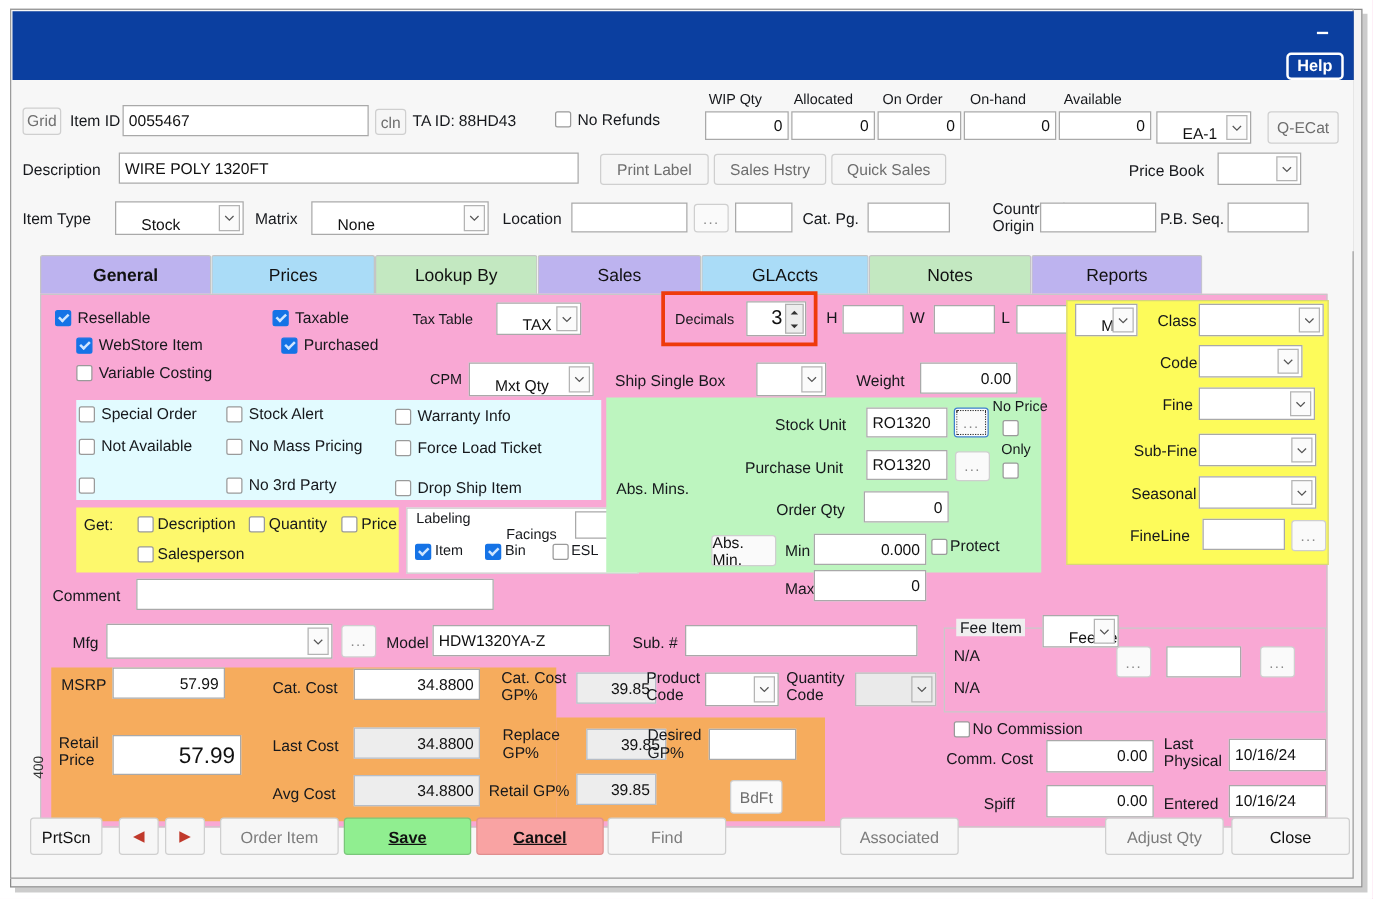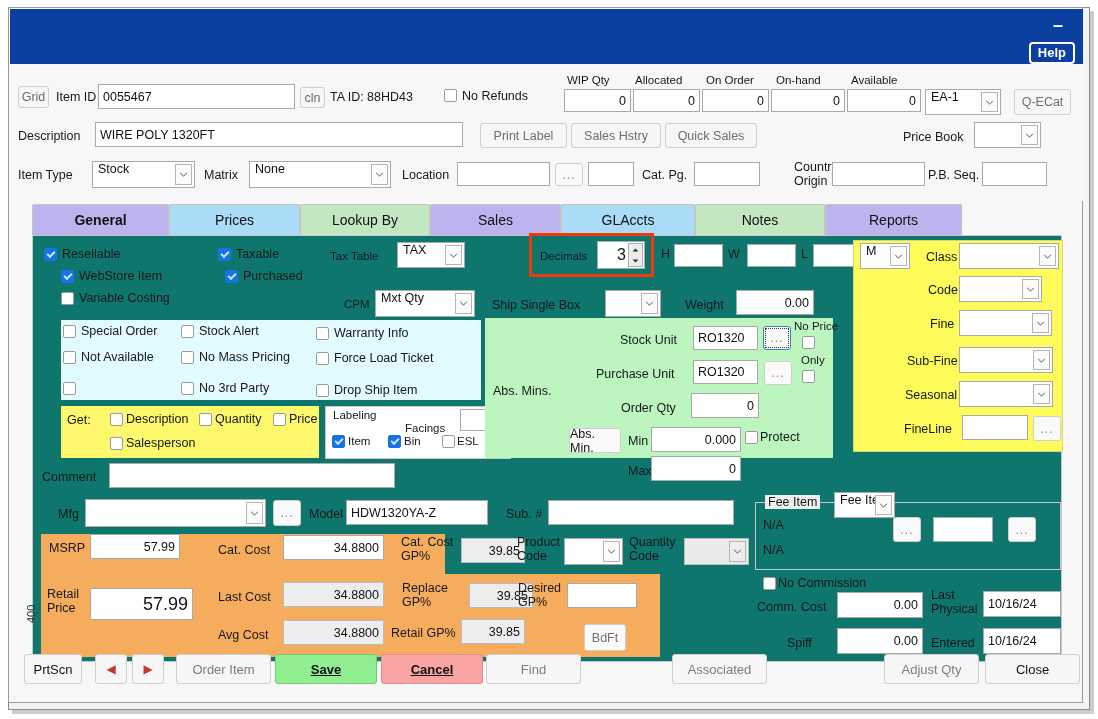--- a/index.html
+++ b/index.html
@@ -70,22 +70,22 @@
     padding: 0 4px;
     display: flex; align-items: center;
   }
   .tf.ro { background:#ededed; border:1px solid #b6bdc7; }
   .tf.right { justify-content: flex-end; }
   .sel {
     position: absolute;
     background: #ffffff;
     border: 1px solid #a9a9a9;
     font-size: 12.5px; color: #111;
-    display: flex; align-items: flex-start;
-    padding-left: 5px;
+    display: flex; align-items: flex-end;
+    padding-left: 20px;
   }
   .sel.dis { background:#eaeaea; border:1px solid #bcbcbc; }
   .sel .arrowbox {
     position: absolute; right: 2px; top: 2px; bottom: 2px;
     width: 17px;
     border: 1px solid #b4b4b4;
     background: #fbfbfb;
     display: flex; align-items: center; justify-content: center;
   }
   .sel.dis .arrowbox { background:#ededed; }
@@ -129,21 +129,21 @@
     border: 1px solid #c5c5c5; border-bottom: none;
     border-top-left-radius: 2px; border-top-right-radius: 2px;
     cursor: pointer;
   }
   .tab.active { font-weight: bold; }
 
   
   .panel {
     position: absolute; left: 23px; top: 227px;
     width: 1030px; height: 427px;
-    background: #0f766e;
+    background: #f9a8d4;
     border: 1px solid #c8c8c8;
   }
   .zone { position: absolute; }
   .zone-cyan { background: #e2fbff; }
   .zone-yellow { background: #fdf86c; }
   .zone-green { background: #bdf5bf; }
   .zone-rightyellow { background: #fdfb5a; border: 1px solid #d8d67a; }
   .zone-orange { background: #f6ac5d; }
 
   .groupbox { position: absolute; border: 1px solid #c9c9c9; background: transparent; }

